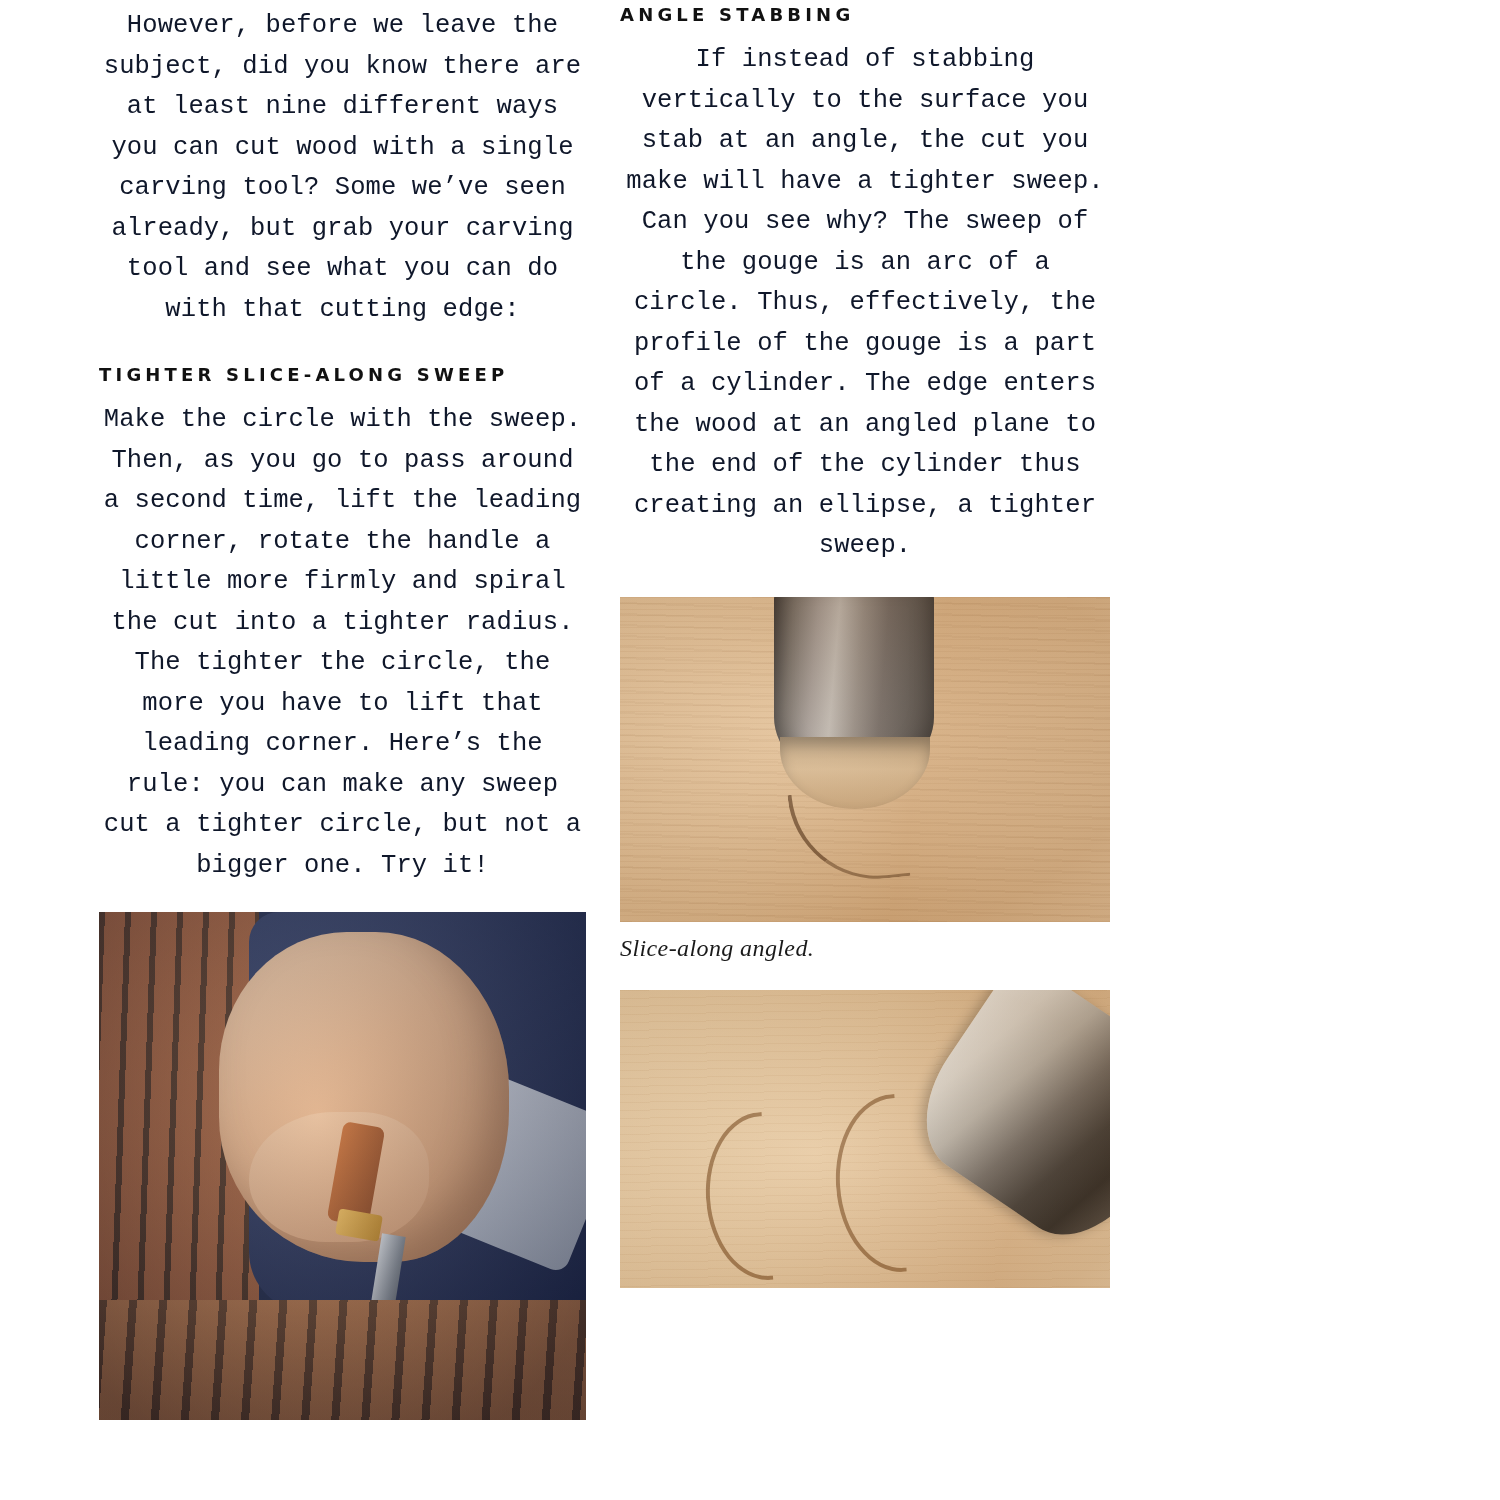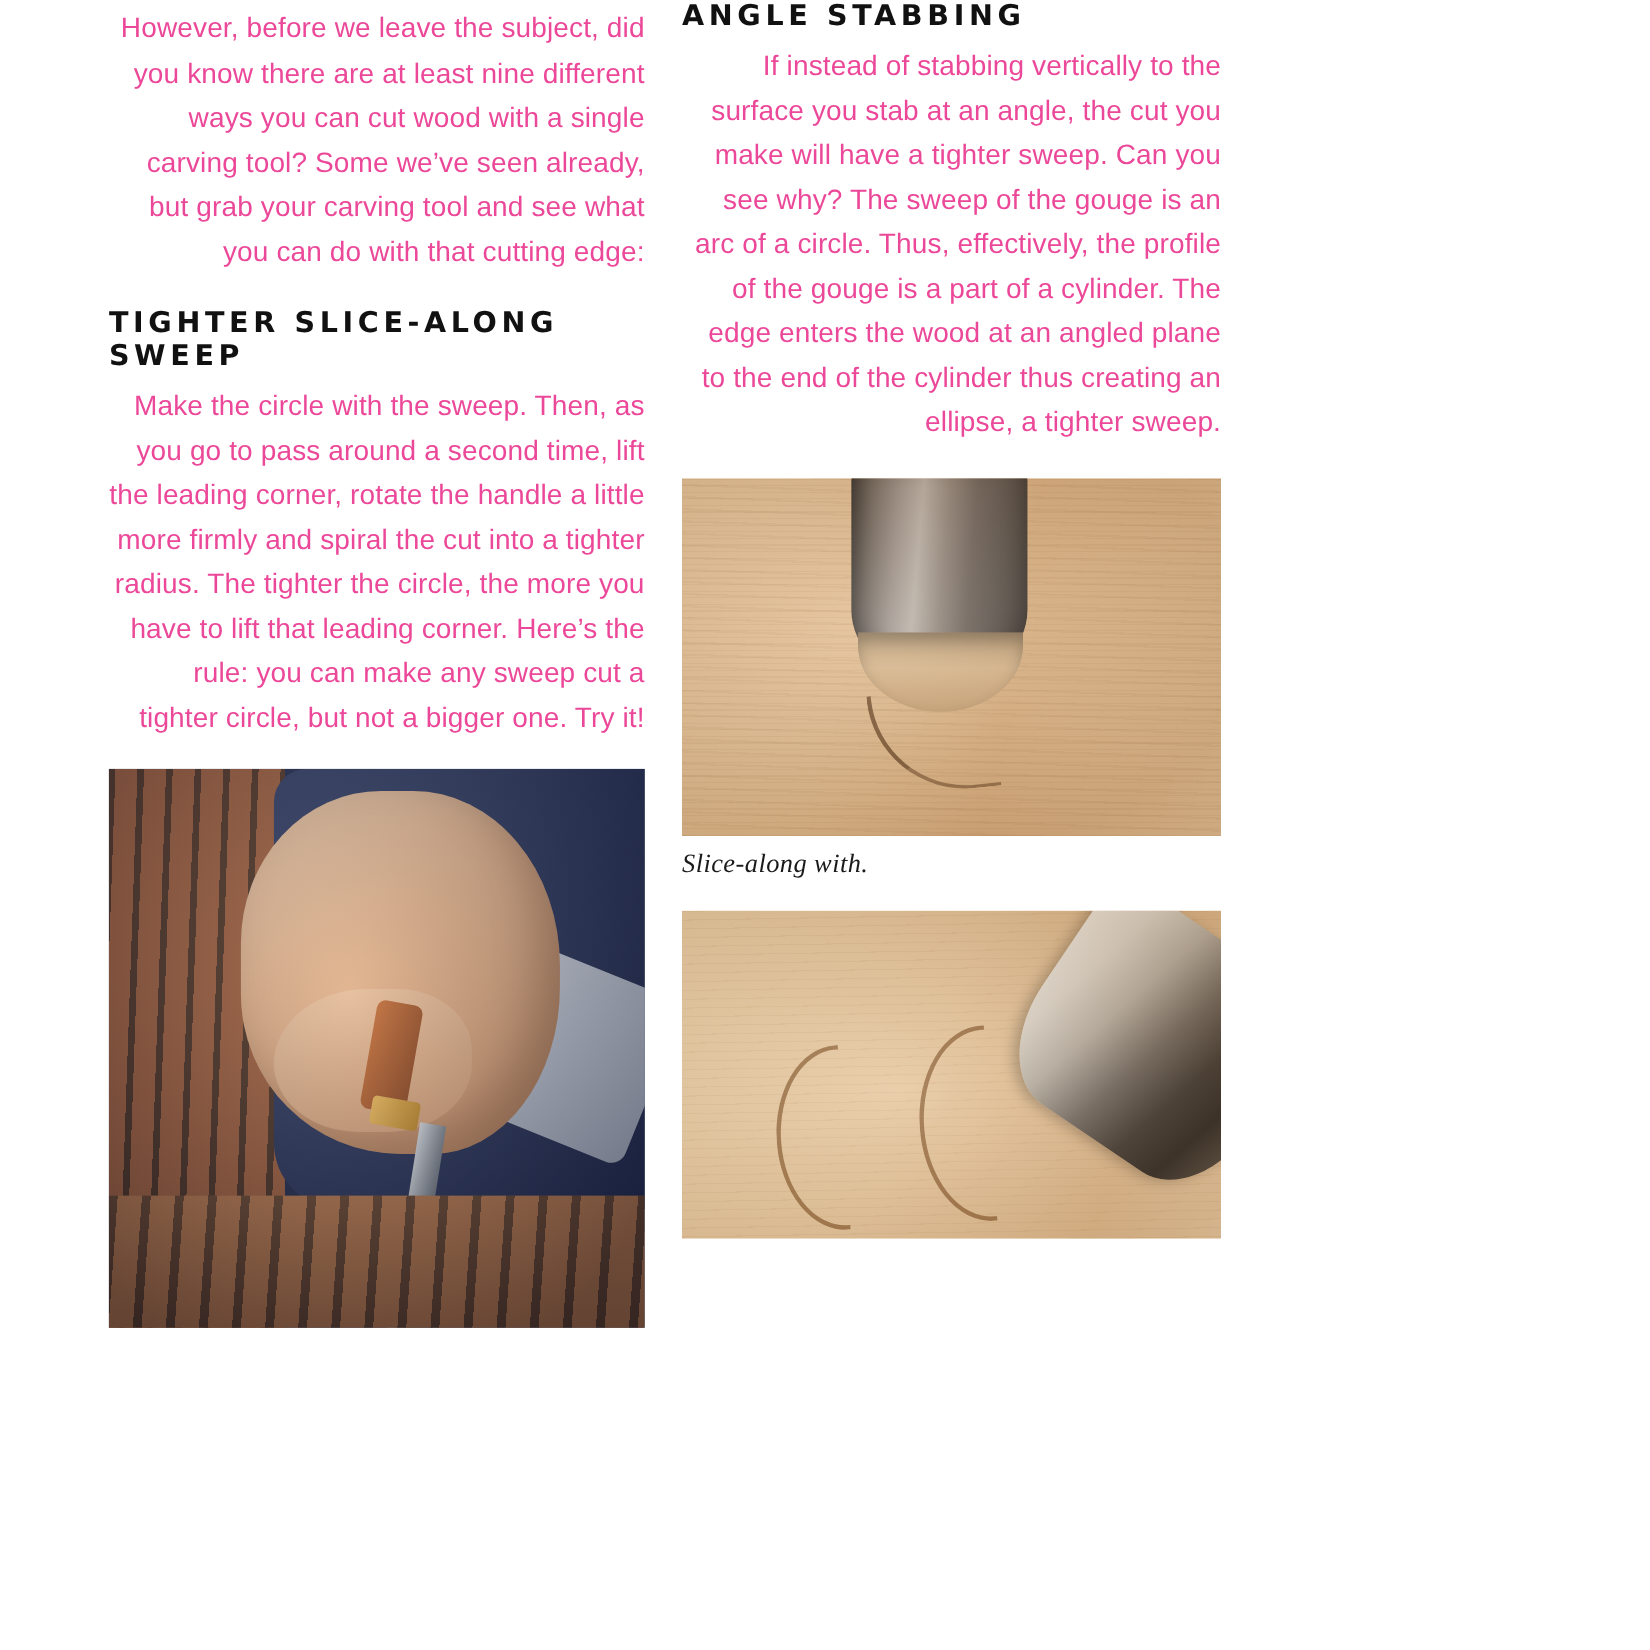--- a/index.html
+++ b/index.html
@@ -34,34 +34,34 @@
   }
   .col-left {
     left: 99px;
     width: 487px;
   }
   .col-right {
     left: 620px;
     width: 490px;
   }
   p.body {
-    font-family: Liberation Sans, sans-serif;
+    font-family: Liberation Mono, monospace;
     font-size: 25.5px;
     line-height: 40.5px;
     margin: 0 0 30px 0;
-    text-align: right;
-    color: #ec4899;
+    text-align: center;
+    color: #0f172a;
     letter-spacing: 0.1px;
   }
   p.body.tight {
     margin-bottom: 26px;
   }
   h2.section {
     font-family: "DejaVu Sans", sans-serif;
-    font-size: 26px;
+    font-size: 18px;
     font-weight: bold;
     letter-spacing: 4.2px;
     color: #111111;
     margin: 0 0 10px 0;
     line-height: 30px;
     text-transform: uppercase;
   }
   .first-block {
     padding-top: 6px;
   }
@@ -402,21 +402,21 @@
       <h2 class="section">ANGLE STABBING</h2>
       <p class="body">If instead of stabbing vertically to the surface you stab at an angle, the cut you make will have a tighter sweep. Can you see why? The sweep of the gouge is an arc of a circle. Thus, effectively, the profile of the gouge is a part of a cylinder. The edge enters the wood at an angled plane to the end of the cylinder thus creating an ellipse, a tighter sweep.</p>
 
       <figure class="figure">
         <div class="photo ph-gouge">
           <div class="blade"></div>
           <div class="blade-tip"></div>
           <div class="cut"></div>
           <div class="shade"></div>
         </div>
-        <figcaption class="caption">Slice-along with.</figcaption>
+        <figcaption class="caption">Slice-along angled.</figcaption>
       </figure>
 
 
       <figure class="figure">
         <div class="photo ph-cres">
           <div class="c1"></div>
           <div class="c2"></div>
           <div class="gouge"></div>
           <div class="shade"></div>
         </div>

